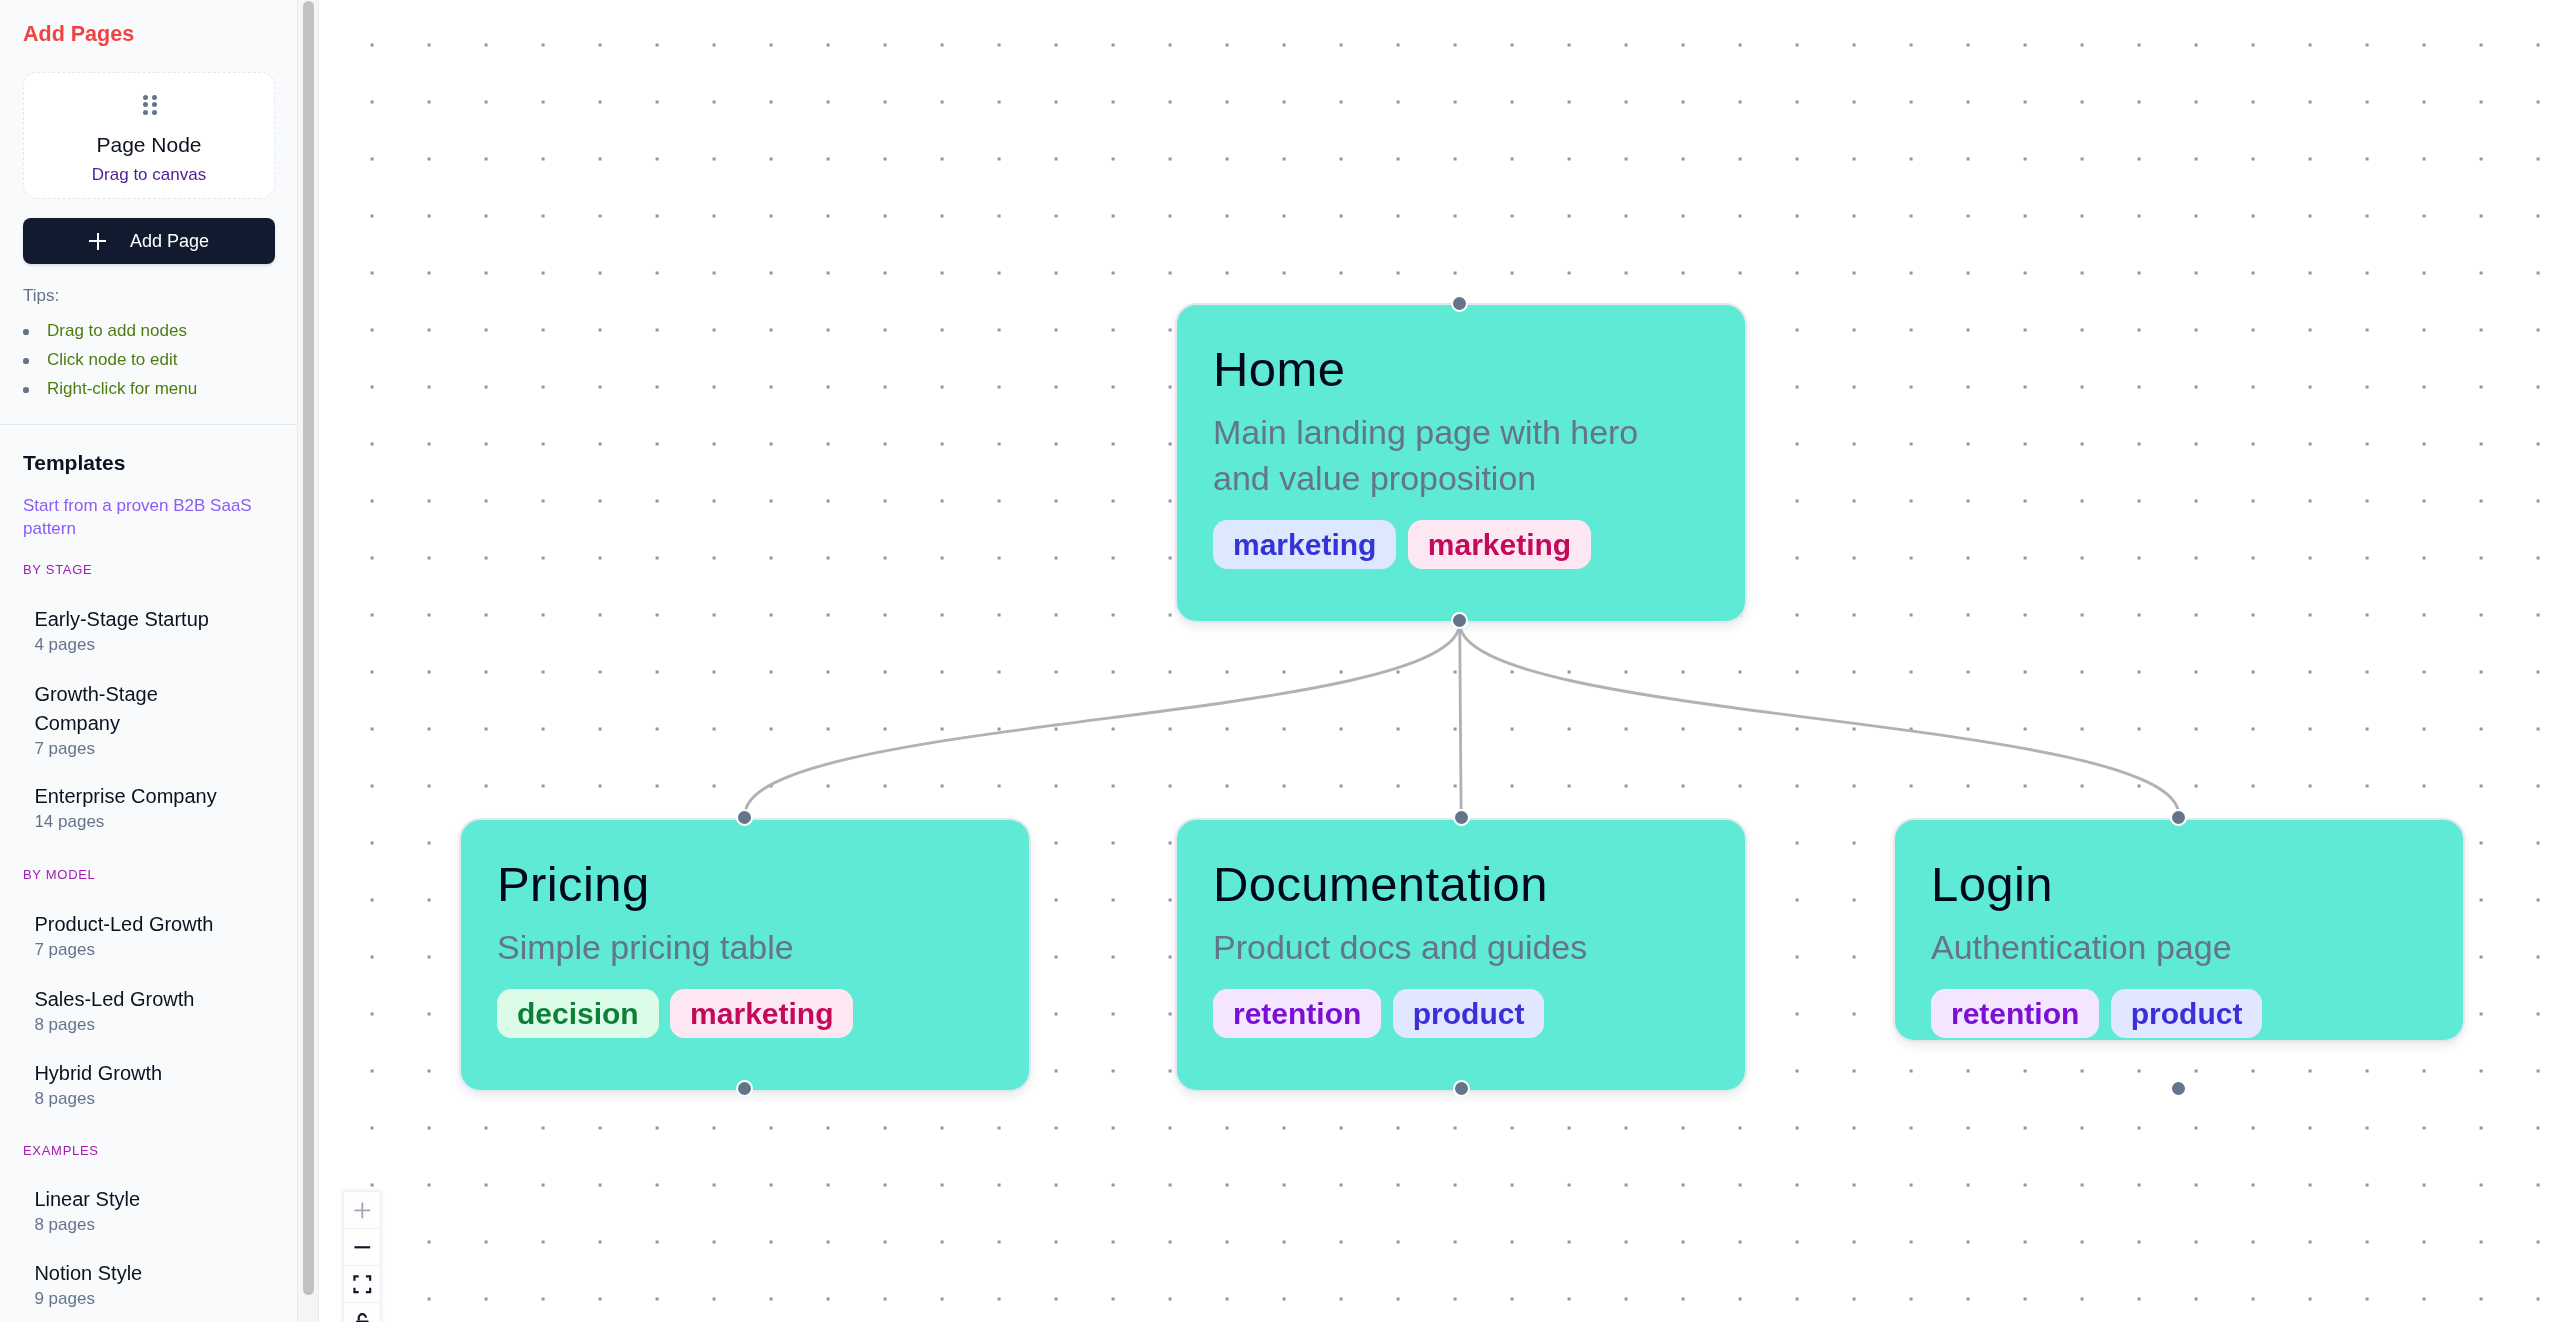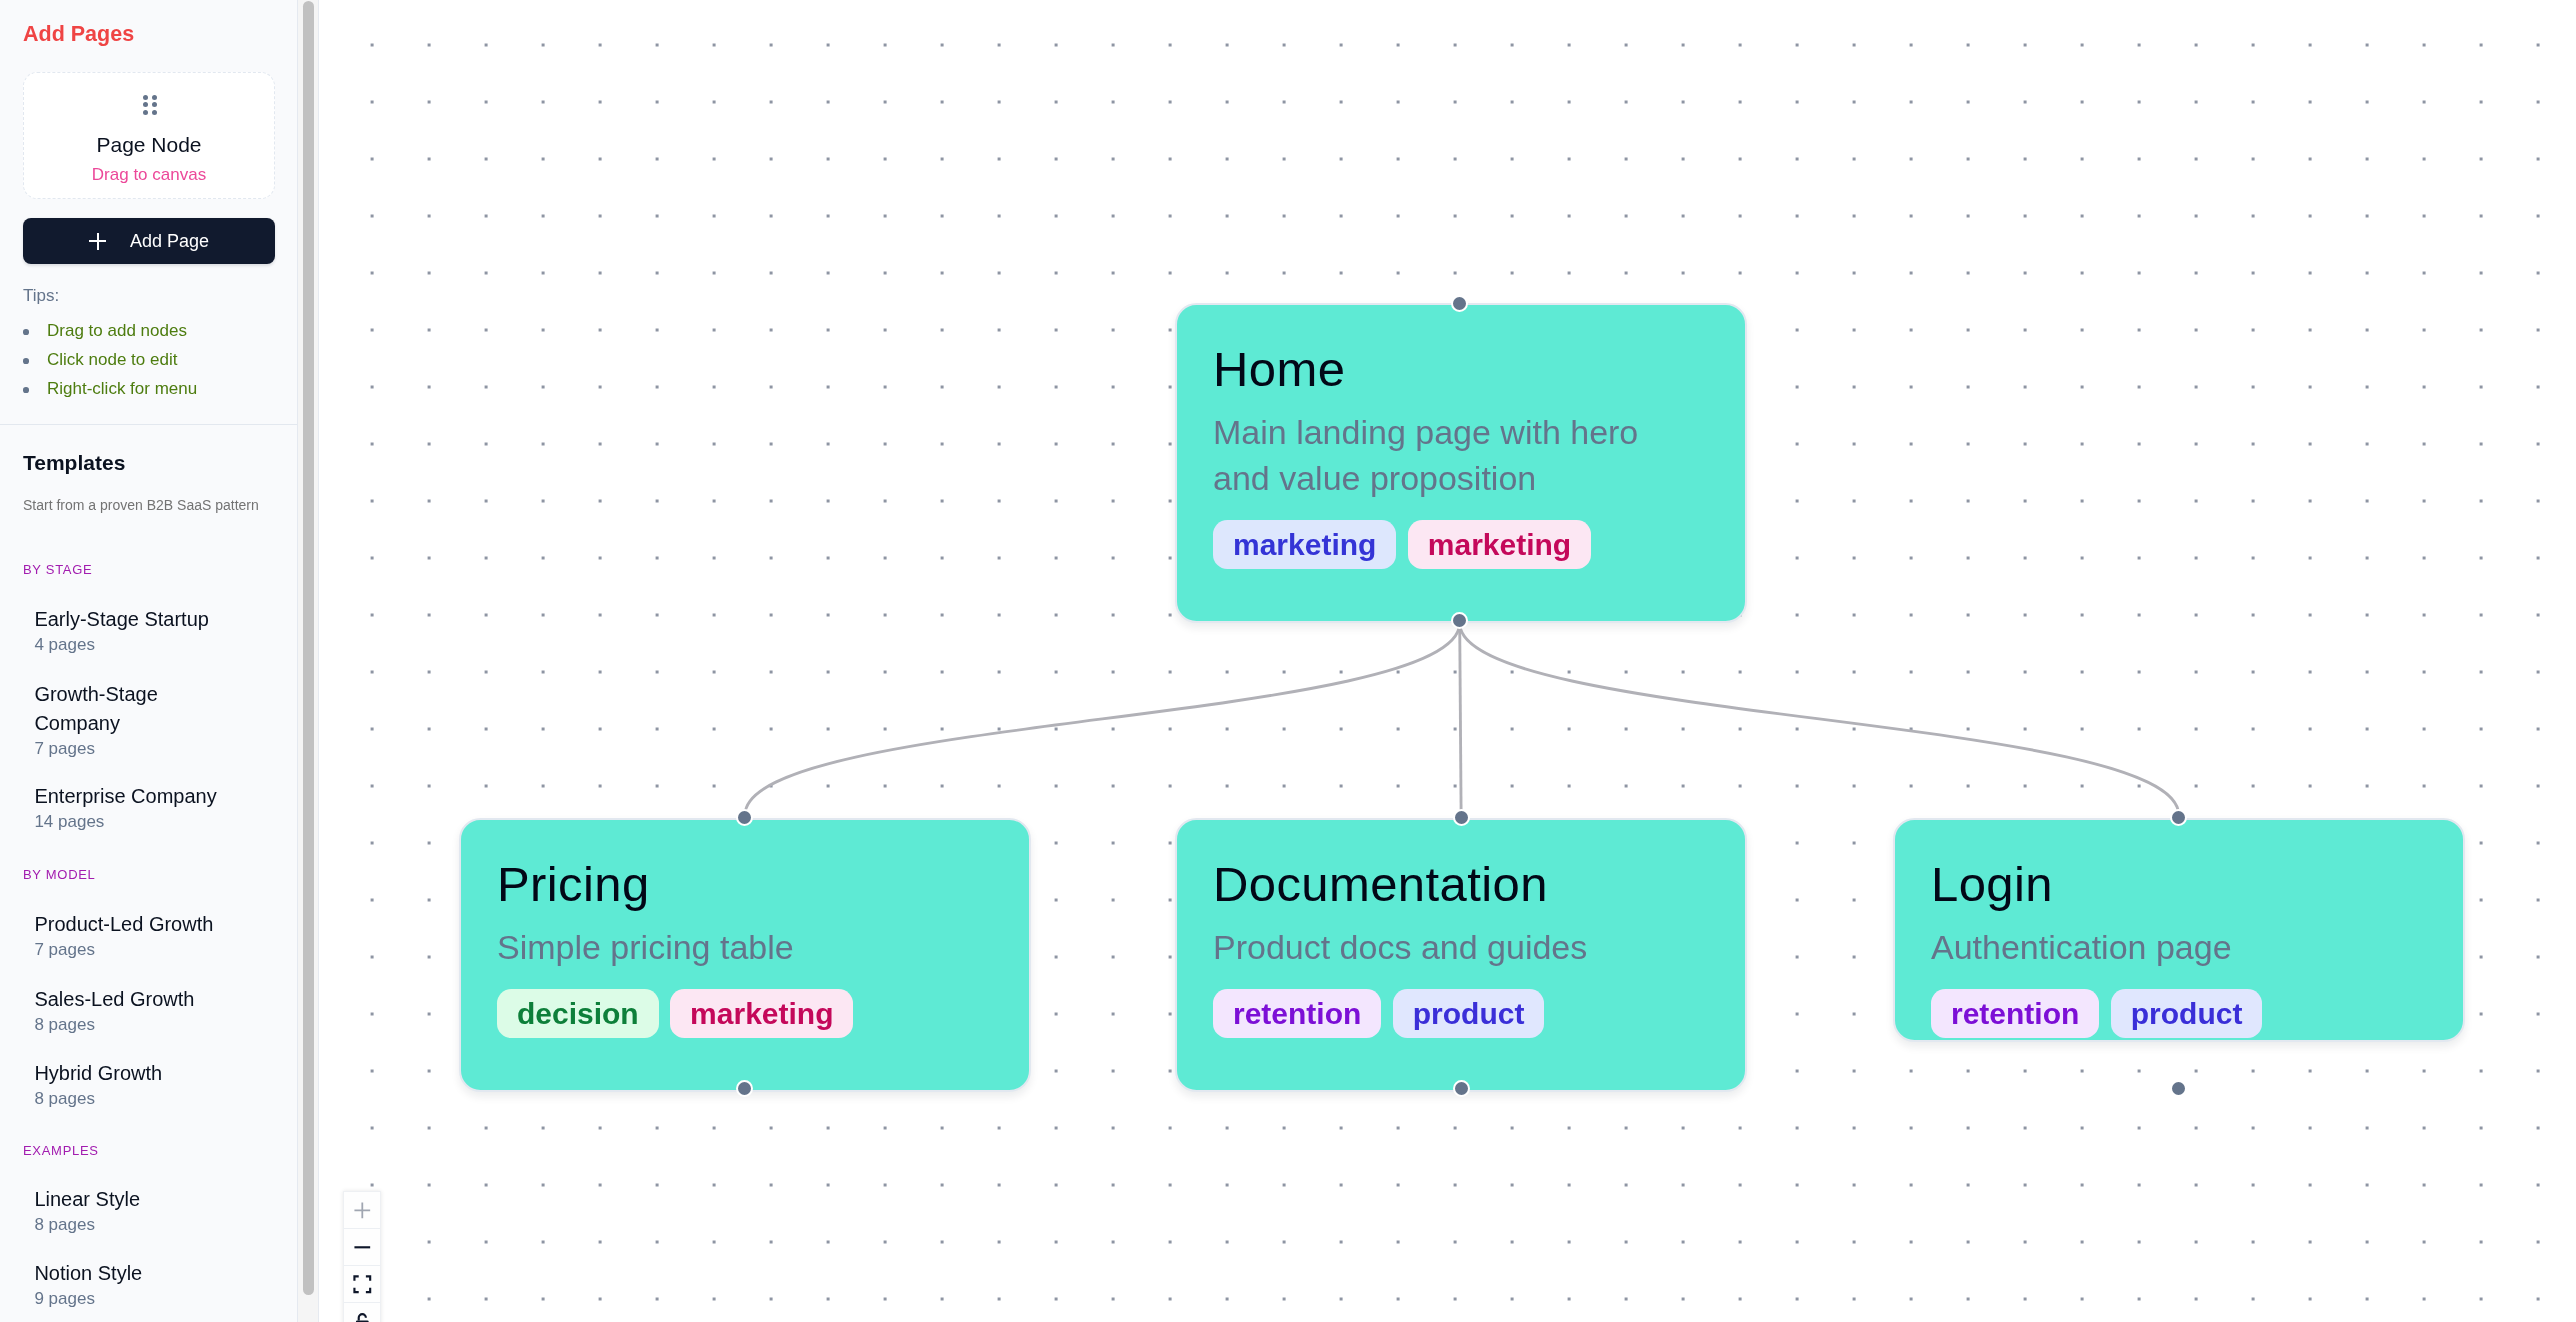--- a/index.html
+++ b/index.html
@@ -16,21 +16,21 @@
     font-size: 21.5px; font-weight: 700; color: #ef4444;
   }
   .node-card {
     position: absolute; left: 23px; top: 72px; width: 252px; height: 127px;
     background: #ffffff; border: 1.4px dashed #e2e8f0; border-radius: 14.3px;
     text-align: center; cursor: grab;
   }
   .grip { position: absolute; left: 119px; top: 21.5px; width: 14.3px; width: 14.3px; height: 21.5px; }
   .grip i { position: absolute; width: 5px; height: 5px; border-radius: 50%; background: #64748b; }
   .node-card .nc-title { position: absolute; left: 0; right: 0; top: 60px; font-size: 21px; font-weight: 500; color: #0b1220; }
-  .node-card .nc-sub { position: absolute; left: 0; right: 0; top: 92px; font-size: 17px; color: #ec4899; }
+  .node-card .nc-sub { position: absolute; left: 0; right: 0; top: 92px; font-size: 17px; color: #4c1d95; }
 
   .add-btn {
     position: absolute; left: 23px; top: 218px; width: 252px; height: 46px;
     background: #111a2e; border-radius: 8px; color: #ffffff;
     display: flex; align-items: center; justify-content: center; gap: 24px;
     font-size: 18px; font-weight: 500; box-shadow: 0 1.4px 2.9px rgba(15,23,42,0.12);
     cursor: pointer;
   }
   .add-btn .plus { position: relative; width: 17px; height: 17px; }
   .add-btn .plus::before, .add-btn .plus::after { content: ""; position: absolute; background: #fff; }
@@ -38,21 +38,21 @@
   .add-btn .plus::after { top: 7.9px; left: 0; height: 1.8px; width: 17px; }
 
   .tips-label { position: absolute; left: 23px; top: 286px; font-size: 17px; color: #64748b; }
   .tips { position: absolute; left: 23px; top: 319px; list-style: none; }
   .tips li { position: relative; height: 29px; line-height: 24px; padding-left: 24px; font-size: 17px; color: #4d7c0f; }
   .tips li::before { content: ""; position: absolute; left: 0; top: 10px; width: 5.7px; height: 5.7px; border-radius: 50%; background: #64748b; }
 
   .sb-divider { position: absolute; left: 0; top: 424px; width: 298px; height: 1.4px; background: #e3e8ef; }
 
   .tpl-title { position: absolute; left: 23px; top: 451px; font-size: 21px; font-weight: 700; color: #0b1220; }
-  .tpl-desc { position: absolute; left: 23px; top: 494px; width: 243px; font-size: 14px; line-height: 23px; color: #737373; }
+  .tpl-desc { position: absolute; left: 23px; top: 494px; width: 243px; font-size: 17px; line-height: 23px; color: #8b5cf6; }
 
   .group-label { position: absolute; left: 23px; font-size: 13px; font-weight: 500; color: #a21caf; letter-spacing: 0.7px; }
   .tpl-item { position: absolute; left: 23px; width: 252px; padding-left: 11.4px; cursor: pointer; border-radius: 5.7px; }
   .tpl-item .name { font-size: 20px; line-height: 29px; color: #0b1220; font-weight: 500; }
   .tpl-item .count { font-size: 17px; line-height: 21.5px; color: #64748b; margin-top: 0; }
 
   .sb-scroll-track { position: absolute; left: 298px; top: 0; width: 21px; height: 1322px; background: #f5f5f5; border-right: 1.4px solid #e6eaf0; }
   .sb-scroll-thumb { position: absolute; left: 5px; top: 1.4px; width: 11.4px; height: 1294px; background: #c1c1c1; border-radius: 5.7px; }
 
   

